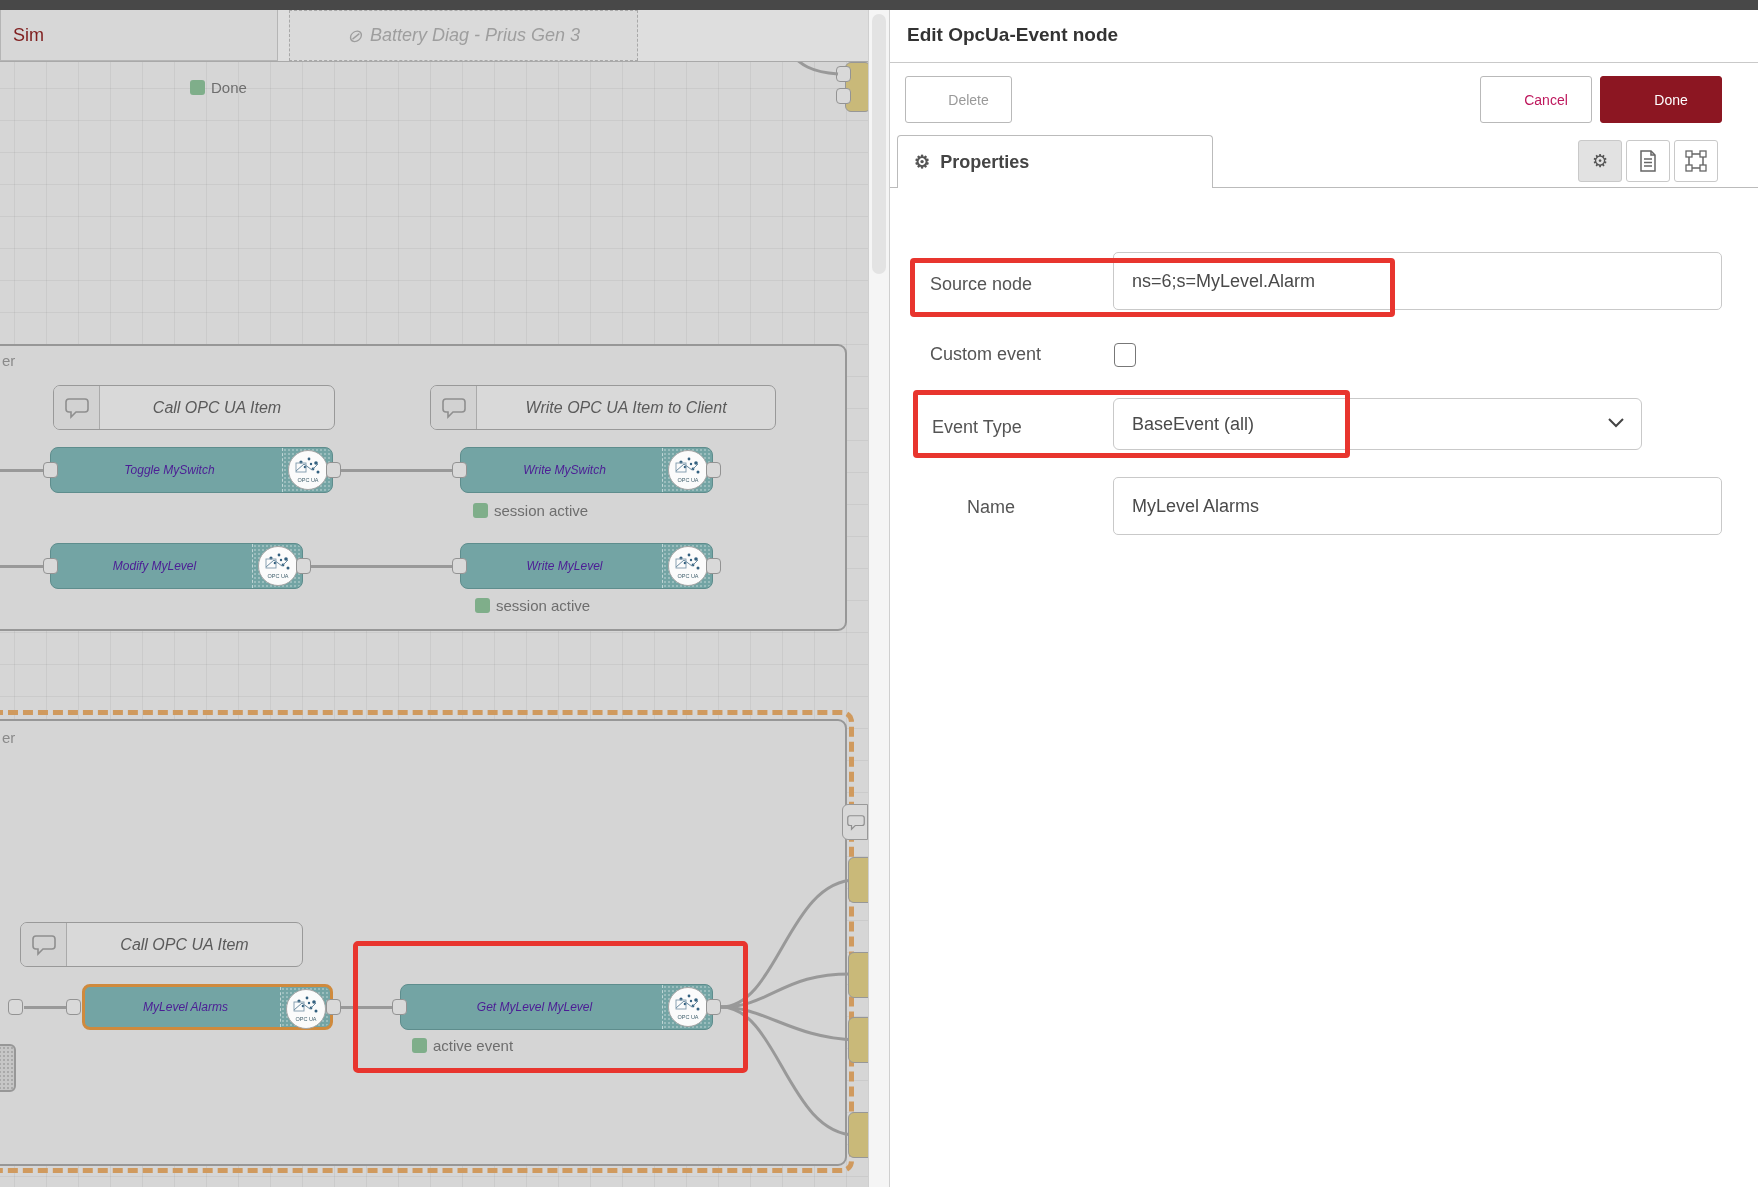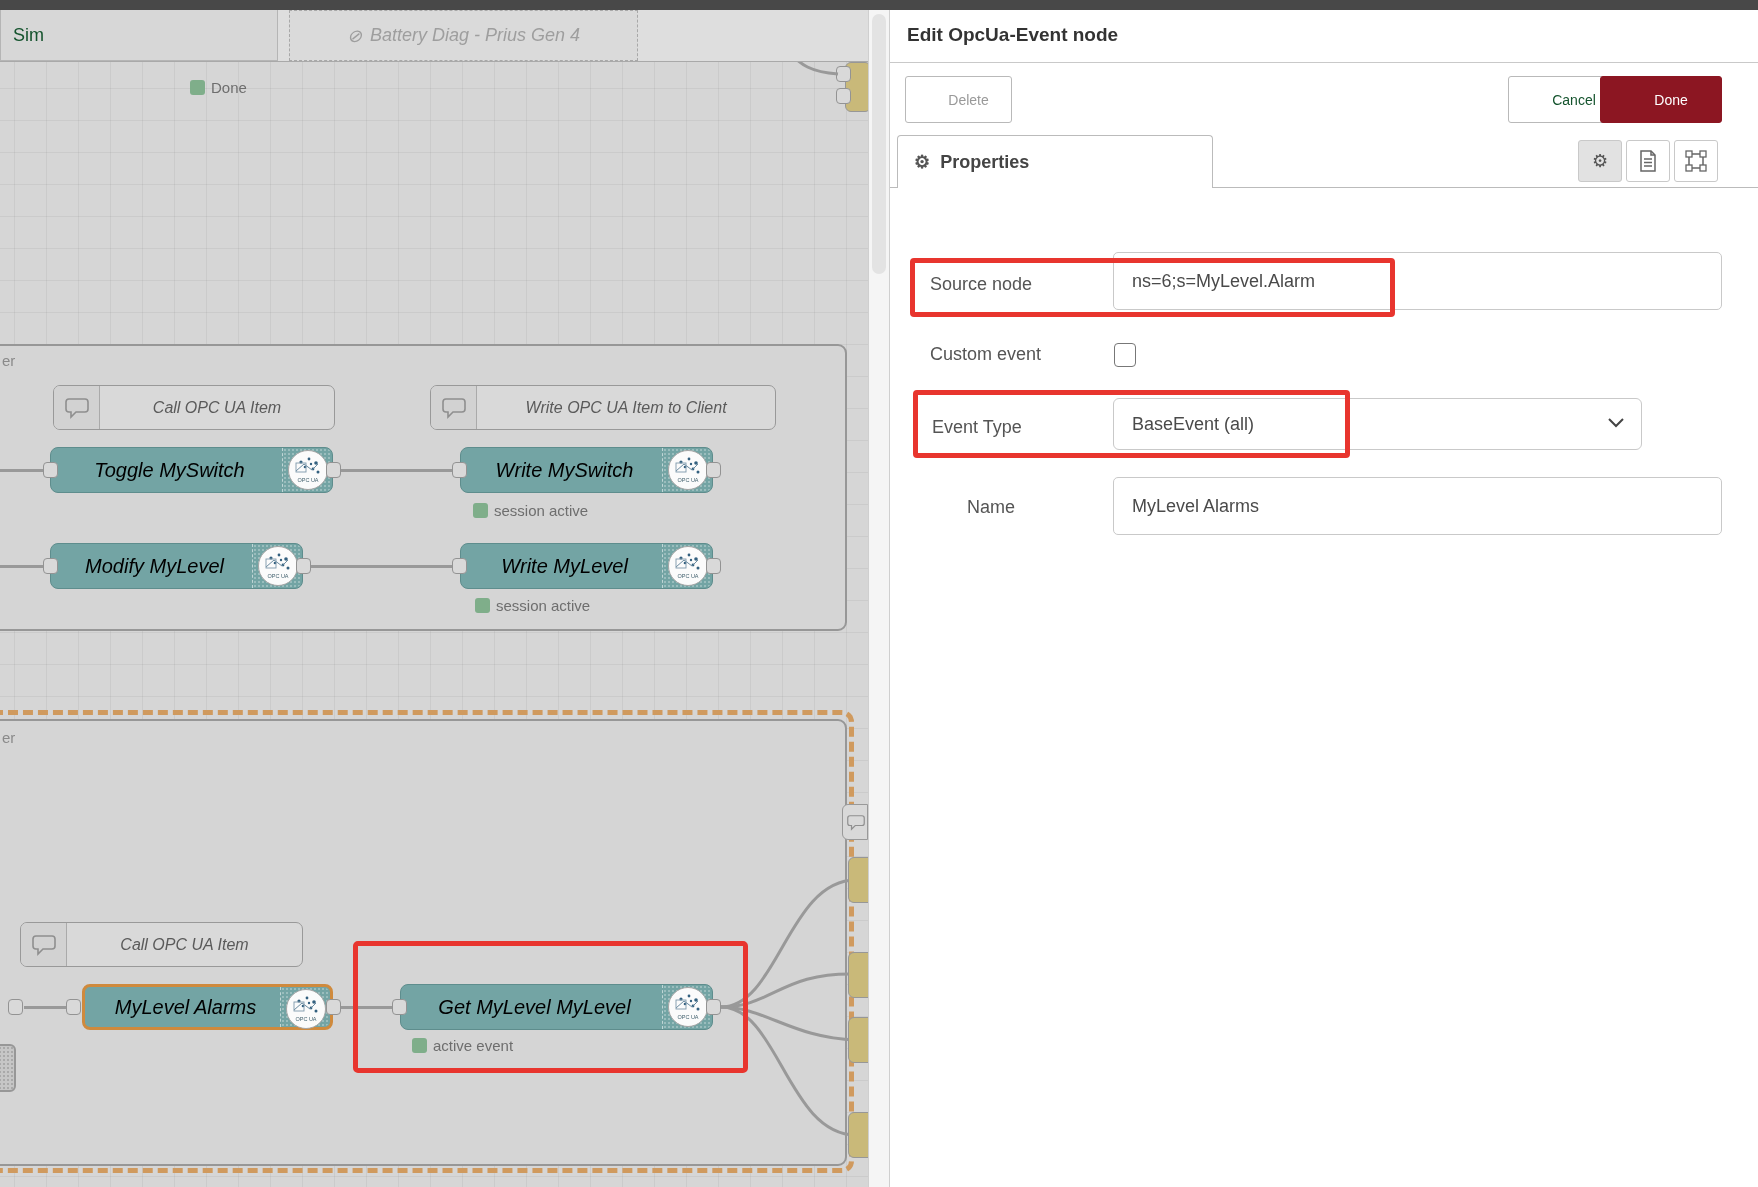--- a/index.html
+++ b/index.html
@@ -5,21 +5,21 @@
   * { margin:0; padding:0; box-sizing:border-box; }
   html,body { width:1758px; height:1187px; overflow:hidden;
     font-family:"Liberation Sans", sans-serif; background:#ffffff; }
   #stage { position:relative; width:1758px; height:1187px; }
 
   
   #topbar { position:absolute; left:0; top:0; width:1758px; height:10px; background:#484848; }
   #tabrow { position:absolute; left:0; top:10px; width:890px; height:52px;
     background:#dedede; border-bottom:1px solid #a9a9a9; }
   .tab { position:absolute; top:0; height:51px; display:flex; align-items:center;
-    font-size:18px; color:#14532d; overflow:hidden; white-space:nowrap; }
+    font-size:18px; color:#7f1d1d; overflow:hidden; white-space:nowrap; }
   #tab-sim { left:0; width:278px; background:#d7d7d7; border:1px solid #b5b5b5; border-top:none; padding-left:12px; }
   #tab-battery { left:289px; width:349px; background:#dadada; border:1px dashed #a8a8a8;
     color:#9e9e9e; font-style:italic; justify-content:center; gap:8px; }
   #tab-opcua { left:652px; width:238px; background:#d3d3d3; border:1px solid #b5b5b5; border-top:none; padding-left:22px; color:#6e6e6e; }
 
   
   #canvas { position:absolute; left:0; top:62px; width:868px; height:1125px; overflow:hidden;
     background-color:#d6d6d6;
     background-image:
       linear-gradient(to right, rgba(0,0,0,0.05) 1px, transparent 1px),
@@ -34,21 +34,21 @@
   .comment { position:absolute; height:45px; background:#d9d9d9; border:1.5px solid #999;
     border-radius:7px; display:flex; align-items:stretch; }
   .comment .cicon { width:46px; border-right:1px solid #aaa; background:#d2d2d2;
     display:flex; align-items:center; justify-content:center; border-radius:6px 0 0 6px; }
   .comment .clabel { flex:1; display:flex; align-items:center; justify-content:center;
     font-size:16px; font-style:italic; color:#5a5a5a; white-space:nowrap; overflow:hidden; }
 
   .node { position:absolute; height:46px; background:#73a4a4; border:1.5px solid #5e8d8d;
     border-radius:8px; display:flex; align-items:center; justify-content:center; }
   .node.selected { border:3px solid #cf8a3d; }
-  .node .nlabel { font-size:20px; font-style:italic; color:#000000; padding-right:44px; white-space:nowrap; }
+  .node .nlabel { font-size:12px; font-style:italic; color:#4c1d95; padding-right:44px; white-space:nowrap; }
   .badge { position:absolute; right:3px; top:1px; width:42px; height:42px; }
   .badge-zone { position:absolute; right:0; top:0; bottom:0; width:50px;
     border-left:1px dashed rgba(255,255,255,0.55); border-radius:0 8px 8px 0;
     background-image:radial-gradient(rgba(255,255,255,0.28) 1px, transparent 1px); background-size:4px 4px; }
   .port { position:absolute; width:15px; height:16px; background:#d9d9d9;
     border:1.5px solid #939393; border-radius:4px; }
 
   .wire { position:absolute; height:3px; background:#999; }
   .status { position:absolute; display:flex; align-items:center; gap:6px; }
   .status .dot { width:15px; height:15px; border-radius:3px; background:#7fae8a; }
@@ -68,21 +68,21 @@
     background:#f5f5f5; border-left:1px solid #cfcfcf; border-right:1px solid #cfcfcf; }
   #vscroll .thumb { position:absolute; left:3px; top:4px; width:14px; height:260px; background:#e3e3e3; border-radius:7px; }
 
   
   #panel { position:absolute; left:890px; top:10px; width:868px; height:1177px; background:#ffffff; }
   #panel-title { position:absolute; left:17px; top:14px; font-size:19px; font-weight:bold; color:#333; }
   #panel-sep { position:absolute; left:0; top:52px; width:868px; height:1px; background:#c9c9c9; }
   .btn { position:absolute; top:66px; height:47px; border-radius:3px; font-size:14px;
     display:flex; align-items:center; justify-content:center; cursor:pointer;padding-left:20px; }
   #btn-delete { left:15px; width:107px; background:#fff; border:1px solid #b9b9b9; color:#999; }
-  #btn-cancel { left:618px; width:112px; background:#fff; border:1px solid #b9b9b9; color:#14532d; }
+  #btn-cancel { left:590px; width:112px; background:#fff; border:1px solid #b9b9b9; color:#be185d; }
   #btn-done  { left:710px; width:122px; background:#8c1622; border:1px solid #8c1622; color:#fff; }
   #tabstrip-line { position:absolute; left:0; top:177px; width:868px; height:1px; background:#bbb; }
   #prop-tab { position:absolute; left:7px; top:125px; width:316px; height:53px; background:#fff;
     border:1px solid #bbb; border-bottom:none; border-radius:4px 4px 0 0;
     display:flex; align-items:center; gap:10px; padding-left:16px;
     font-size:18px; font-weight:bold; color:#444; z-index:2; }
   .mini-btn { position:absolute; top:130px; width:44px; height:42px; background:#fff;
     border:1px solid #c9c9c9; border-radius:3px; display:flex; align-items:center; justify-content:center; }
   .mini-btn.active { background:#e2e2e2; }
   .gear-glyph { font-size:18px; color:#555; }
@@ -105,21 +105,21 @@
 <div id="stage">
 
   <div id="topbar"></div>
 
   <div id="tabrow">
     <div class="tab" id="tab-sim">
       <span>Sim</span>
     </div>
     <div class="tab" id="tab-battery">
       <span>⊘</span>
-      <span>Battery Diag - Prius Gen 4</span>
+      <span>Battery Diag - Prius Gen 3</span>
     </div>
   </div>
 
   <div id="canvas">
 
     <div class="status" style="left:190px; top:17px;">
       <div class="dot"></div>
       <div class="stext">Done</div>
     </div>
 

